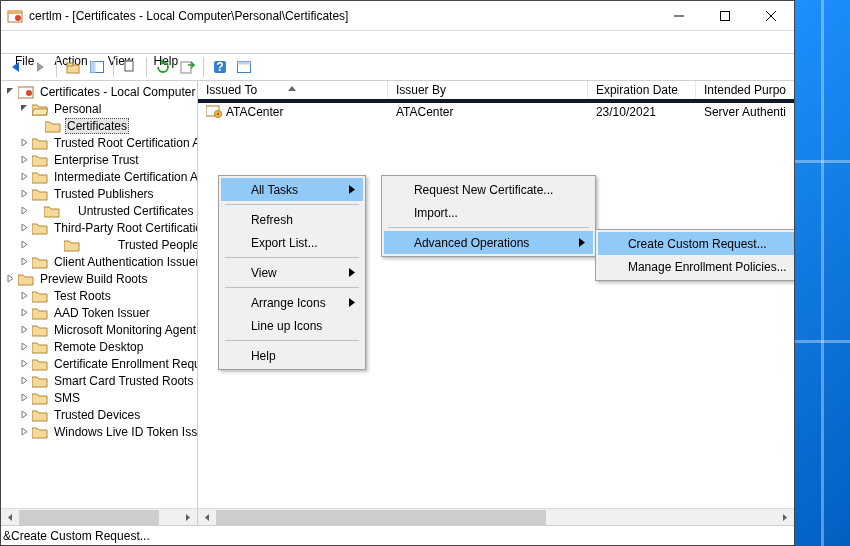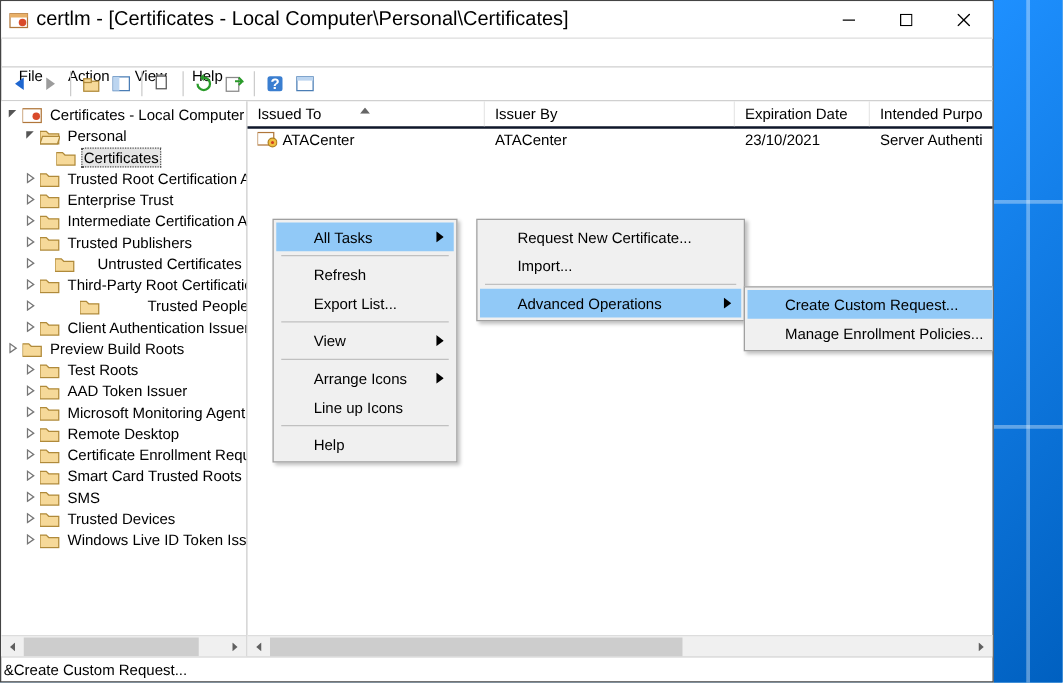--- a/index.html
+++ b/index.html
@@ -1,36 +1,36 @@
 <!DOCTYPE html>
 <html><head>
 <meta charset="utf-8">
 <style>
   * { box-sizing: border-box; margin: 0; padding: 0; font-family: "Segoe UI", Tahoma, sans-serif; font-size: 12px; }
   body { background: #0078d7; width: 850px; height: 546px; overflow: hidden; position: relative; }
   .window { position: absolute; top: 0; left: 0; width: 795px; height: 546px; background: #fff; border: 1px solid #444; display: flex; flex-direction: column; }
   .titlebar { height: 30px; display: flex; align-items: center; padding-left: 6px; background: #fff; border-bottom: 1px solid #ddd; }
   .title-icon { width: 16px; height: 16px; margin-right: 6px; }
-  .title-text { flex: 1; font-size: 16px; }
+  .title-text { flex: 1; font-size: 12px; }
   .win-controls { display: flex; }
   .win-btn { width: 46px; height: 30px; display: flex; align-items: center; justify-content: center; }
   .menubar { height: 22px; display: flex; align-items: center; padding: 0 4px; }
   .menubar span { padding: 2px 10px; cursor: default; margin-top: 37px; }
   .toolbar { height: 28px; display: flex; align-items: center; padding: 0 4px; border-top: 1px solid #d0d0d0; border-bottom: 1px solid #d0d0d0; gap: 2px; }
   .tool-sep { width: 1px; height: 20px; background: #ccc; margin: 0 3px; }
   .tb { width: 22px; height: 22px; display: flex; align-items: center; justify-content: center; }
   .body { flex: 1; display: flex; min-height: 0; }
   .tree { width: 205px; border-right: 1px solid #ccc; overflow: hidden; padding-top: 2px; background: #fff; position: relative; }
   .tree-row { display: flex; align-items: center; height: 17px; padding-left: 4px; white-space: nowrap; }
   .tw { width: 11px; height: 11px; margin-right: 2px; display: flex; align-items: center; justify-content: center; flex-shrink:0; }
   .folder { width: 16px; height: 14px; margin-right: 4px; flex-shrink:0; }
   .tree-row.selected .label-box { background: #e5e5e5; border: 1px dotted #555; padding: 0 1px; }
   .tree-row .label-box { padding: 0 2px; }
   .list { flex: 1; display: flex; flex-direction: column; position: relative; }
-  .list-header { height: 22px; display: flex; border-bottom: 2px solid #0f172a; }
+  .list-header { height: 22px; display: flex; border-bottom: 4px solid #0f172a; }
   .col { padding: 2px 8px; display:flex; align-items:center; position:relative; border-right:1px solid #e8e8e8; }
   .col:last-child{border-right:none;}
   .c1 { width: 190px; }
   .c2 { width: 200px; }
   .c3 { width: 108px; }
   .c4 { flex: 1; }
   .sort-arrow{position:absolute; top:-1px; left:50%; transform:translateX(-50%);}
   .list-body { flex: 1; position: relative; overflow:hidden; }
   .row { display: flex; height: 18px; align-items: center; }
   .cell { padding: 0 8px; white-space: nowrap; overflow:hidden; }

